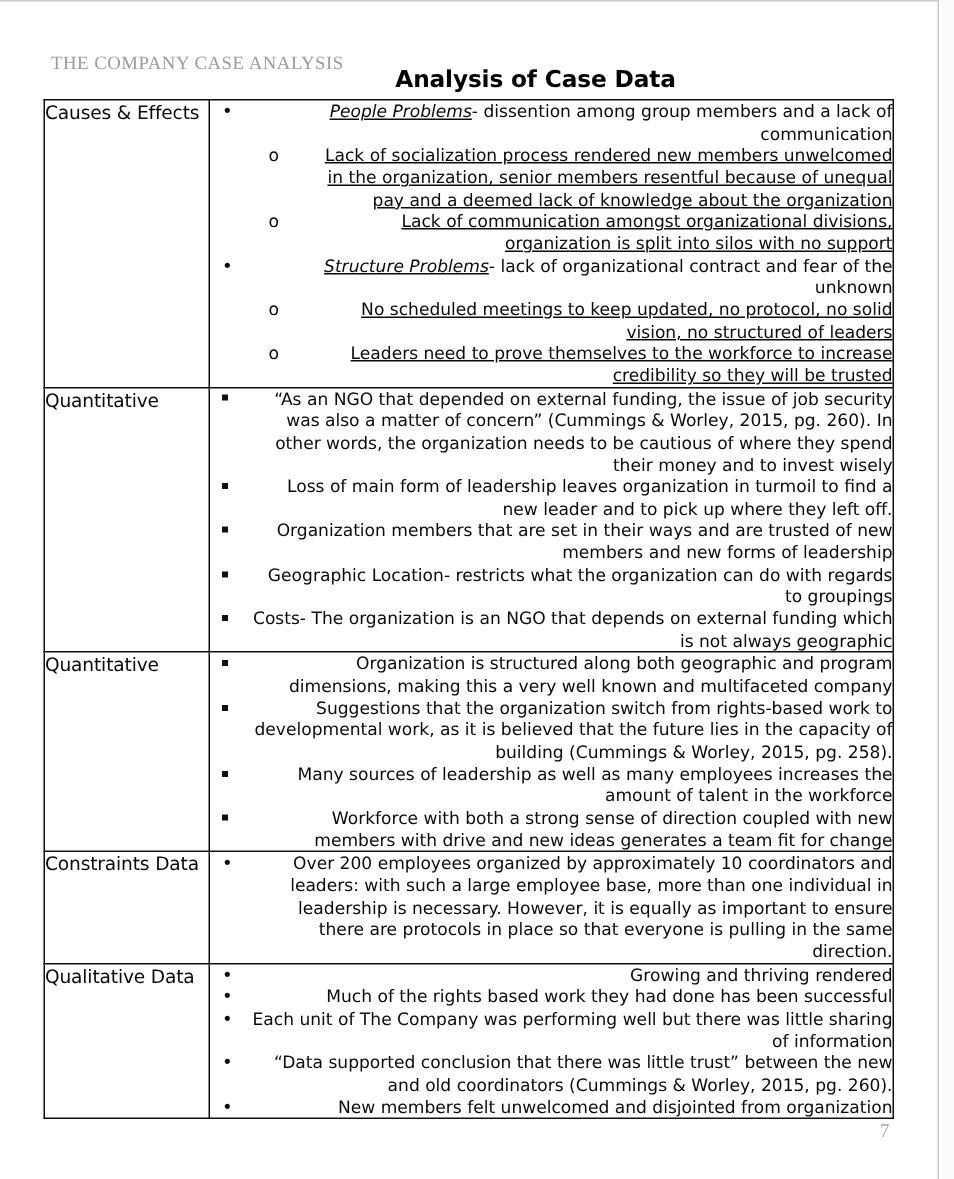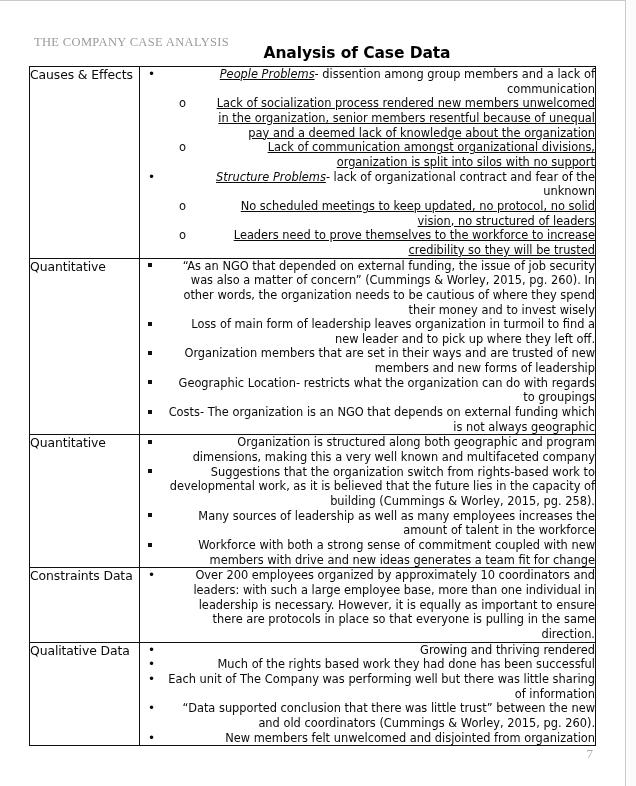--- a/index.html
+++ b/index.html
@@ -199,21 +199,21 @@
             </ul>
           </td>
         </tr>
         <tr>
           <td class="label-cell">Quantitative</td>
           <td class="content-cell">
             <ul class="lvl1">
               <li><span class="marker square"></span><span>Organization is structured along both geographic and program dimensions, making this a very well known and multifaceted company</span></li>
               <li><span class="marker square"></span><span>Suggestions that the organization switch from rights-based work to developmental work, as it is believed that the future lies in the capacity of building (Cummings &amp; Worley, 2015, pg. 258).</span></li>
               <li><span class="marker square"></span><span>Many sources of leadership as well as many employees increases the amount of talent in the workforce</span></li>
-              <li><span class="marker square"></span><span>Workforce with both a strong sense of commitment coupled with new members with drive and new ideas generates a team fit for change</span></li>
+              <li><span class="marker square"></span><span>Workforce with both a strong sense of direction coupled with new members with drive and new ideas generates a team fit for change</span></li>
             </ul>
           </td>
         </tr>
         <tr>
           <td class="label-cell">Constraints Data</td>
           <td class="content-cell">
             <ul class="lvl1">
               <li><span class="marker disc"></span><span>Over 200 employees organized by approximately 10 coordinators and leaders: with such a large employee base, more than one individual in leadership is necessary. However, it is equally as important to ensure there are protocols in place so that everyone is pulling in the same direction.</span></li>
             </ul>
           </td>

